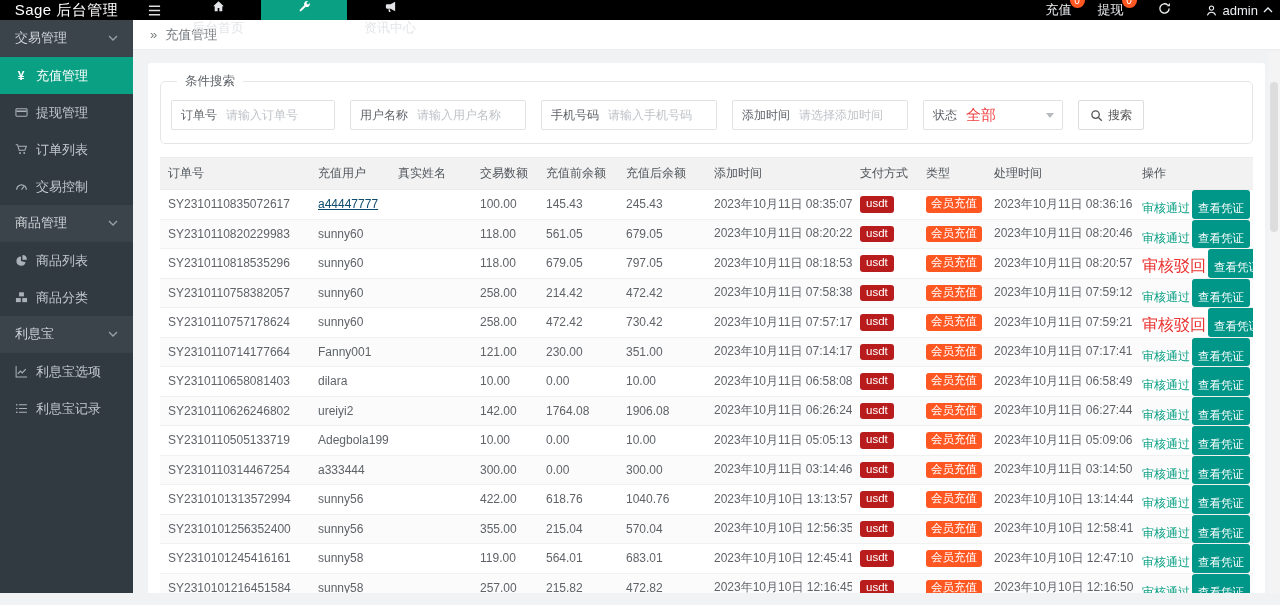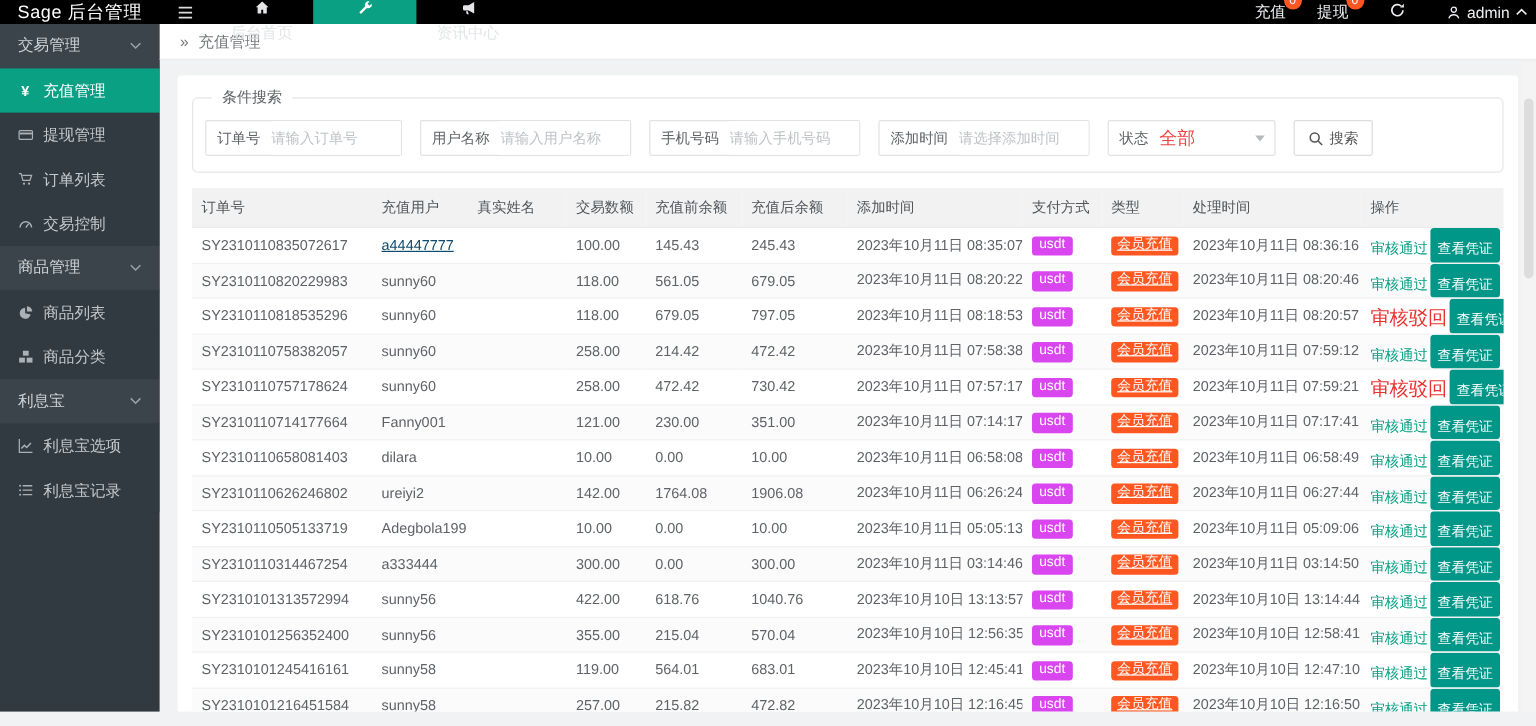--- a/index.html
+++ b/index.html
@@ -53,22 +53,22 @@
   .sel-caret { width:0; height:0; border-left:4px solid transparent; border-right:4px solid transparent; border-top:5px solid #b6babe; }
   .search-btn { height:30px; display:flex; align-items:center; gap:5px; padding:0 11px; border:1px solid #dcdcdc; border-radius:2px; background:#fff; font-size:12px; color:#555; cursor:pointer; font-family:inherit; }
   .search-btn .icon { color:#555; }
 
   
   table.data { width:100%; border-collapse:collapse; table-layout:fixed; }
   table.data thead th { background:#f2f2f2; font-weight:normal; text-align:left; font-size:12px; color:#50565b; padding:7px 8px; border:1px solid #ececec; border-width:1px 0; }
   table.data tbody td { font-size:12px; color:#5f6368; padding:0 8px; height:28px; border-bottom:1px solid #f1f1f1; white-space:nowrap; overflow:hidden; }
   table.data tbody tr:nth-child(even) td { background:#fbfbfb; }
   .user-link { color:#0c4a6e; cursor:pointer;text-decoration:underline; }
-  .badge-green { display:inline-block; background:#d946ef; color:#fff; font-size:11.5px; padding:2px 6px 3px; border-radius:3px; line-height:1; }
-  .badge-orange { display:inline-block; background:#ff5722; color:#fff; font-size:11.5px; padding:2px 5px 3px; border-radius:3px; line-height:1;text-decoration:underline; }
+  .badge-green { display:inline-block; background:#b91c1c; color:#fff; font-size:11.5px; padding:2px 6px 3px; border-radius:3px; line-height:1; }
+  .badge-orange { display:inline-block; background:#ff5722; color:#fff; font-size:11.5px; padding:2px 5px 3px; border-radius:3px; line-height:1; }
   .status-pass { color:#0aa084; font-size:12px; }
   .status-reject { color:#e9312f; font-size:16px; }
   .voucher-btn { display:inline-block; background:#009688; color:#fff; font-size:11.5px; padding:13px 6px 4px; border-radius:3px; border:none; cursor:pointer; margin-left:2px; line-height:1; font-family:inherit; }
 
   
   .scrollbar-track { position:absolute; right:0; top:32px; bottom:0; width:12px; background:#f4f4f4; }
   .scrollbar-thumb { position:absolute; top:30px; left:2px; width:8px; height:150px; border-radius:4px; background:#dddddd; cursor:pointer; }
 </style>
 </head>
 <body>

